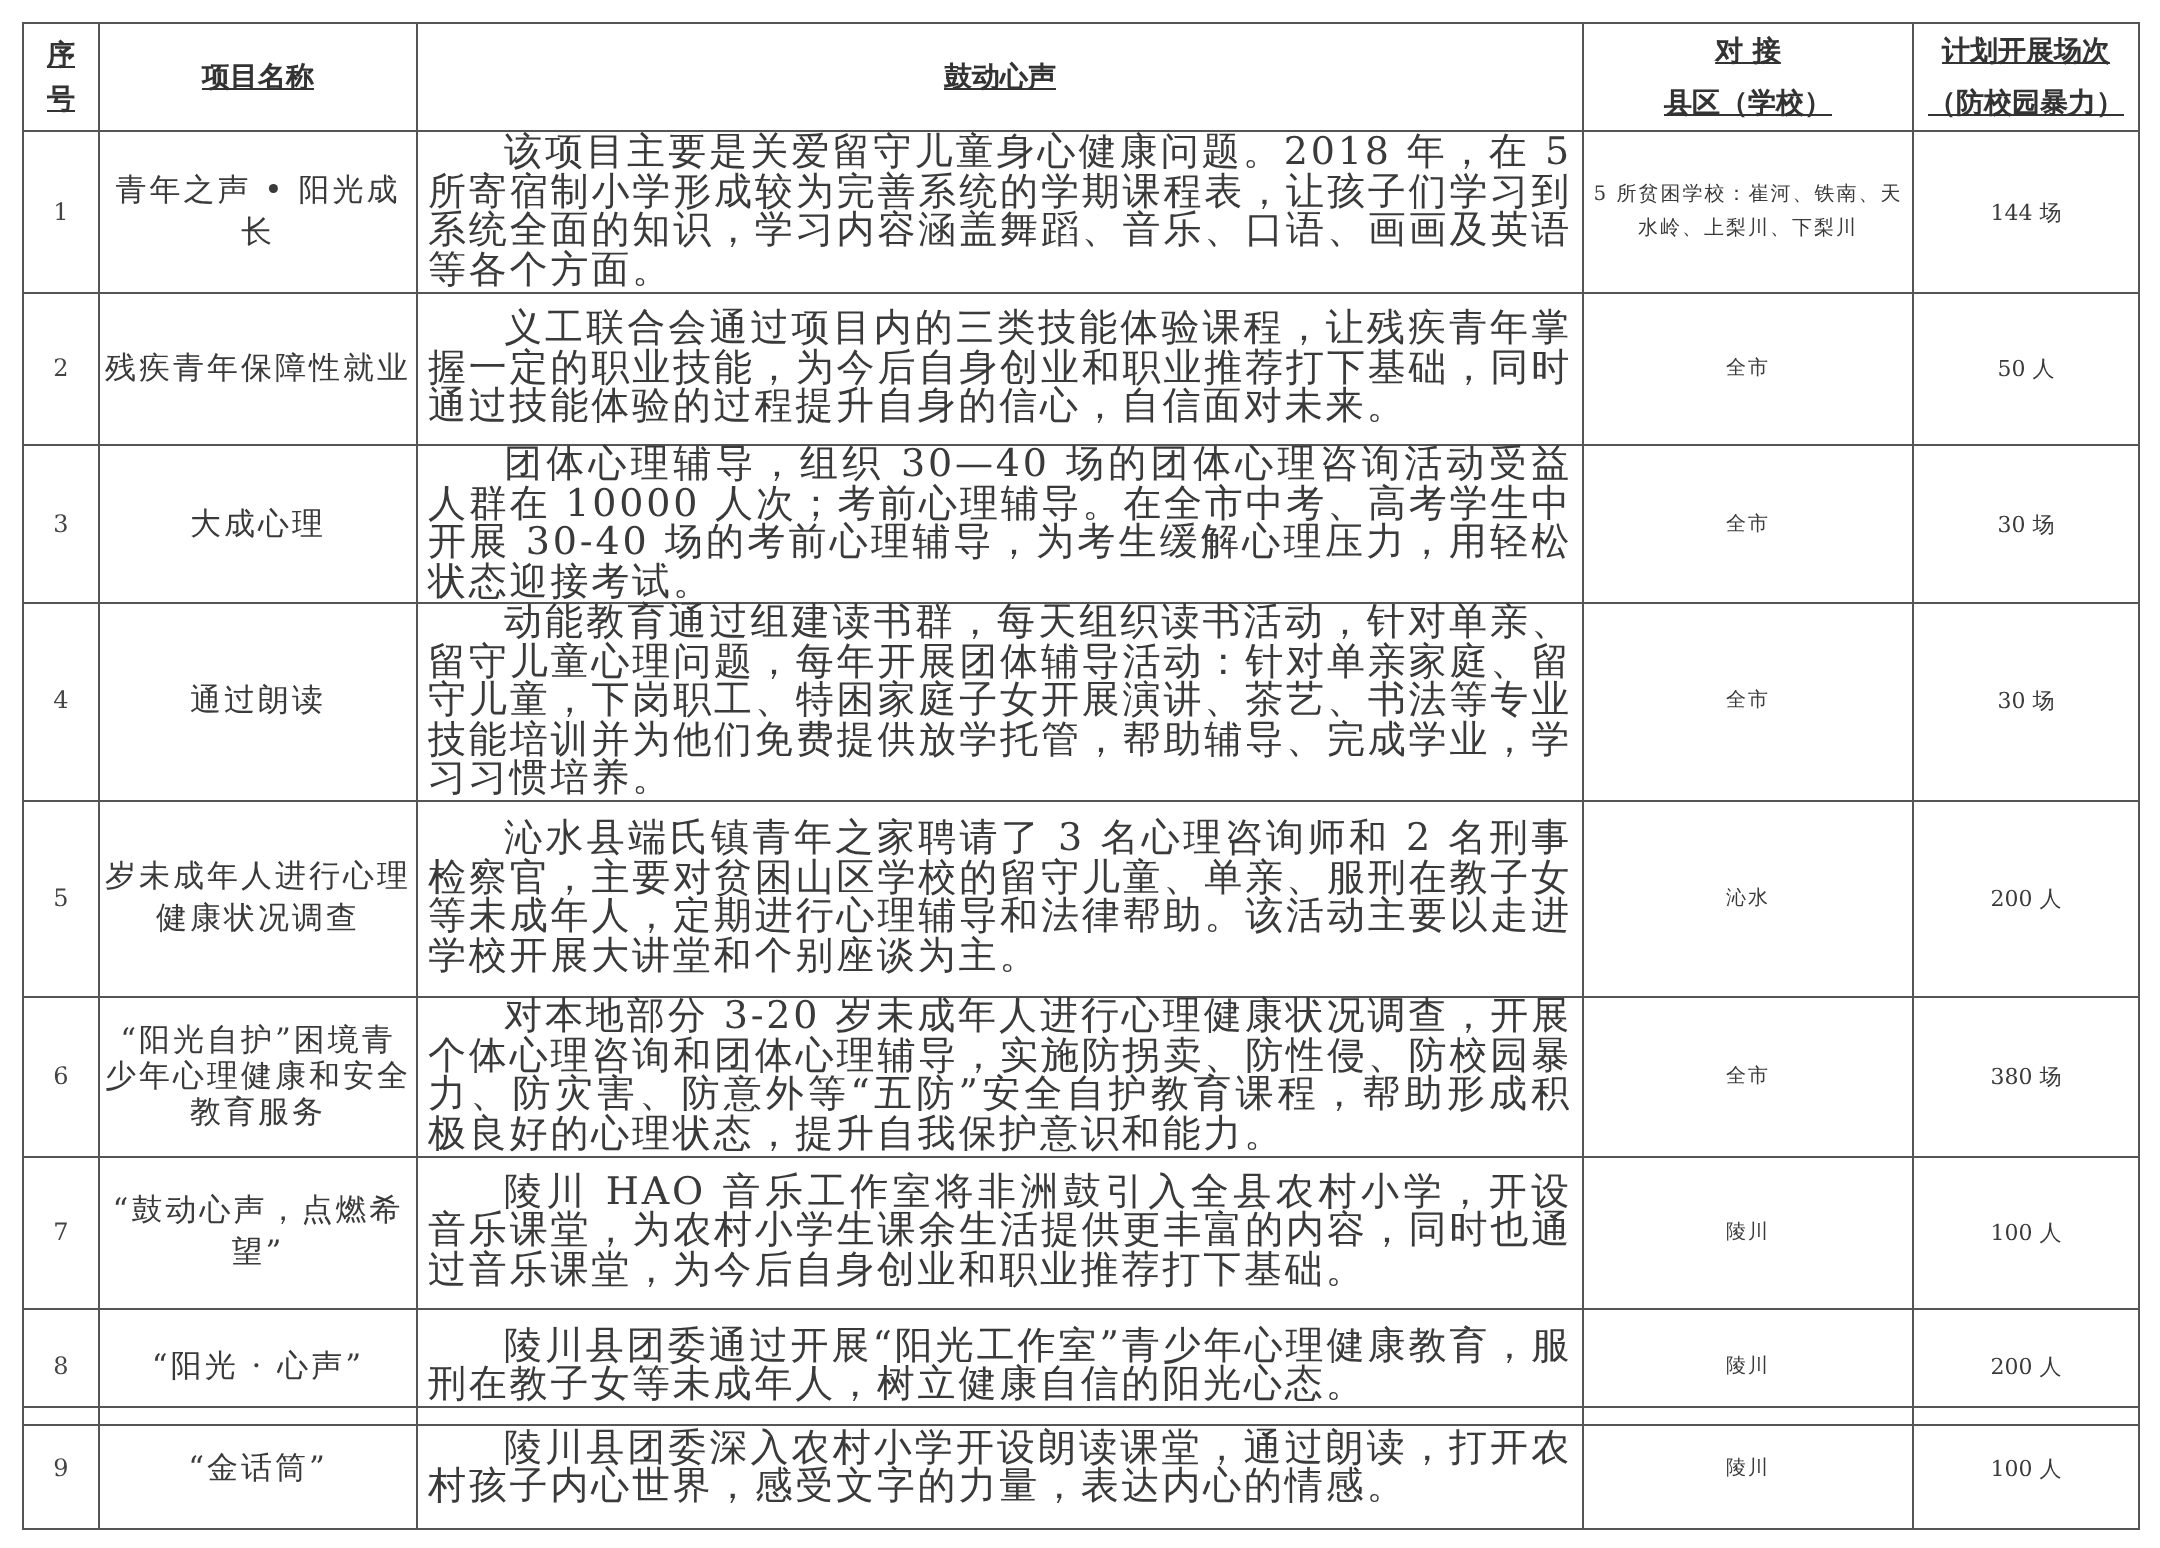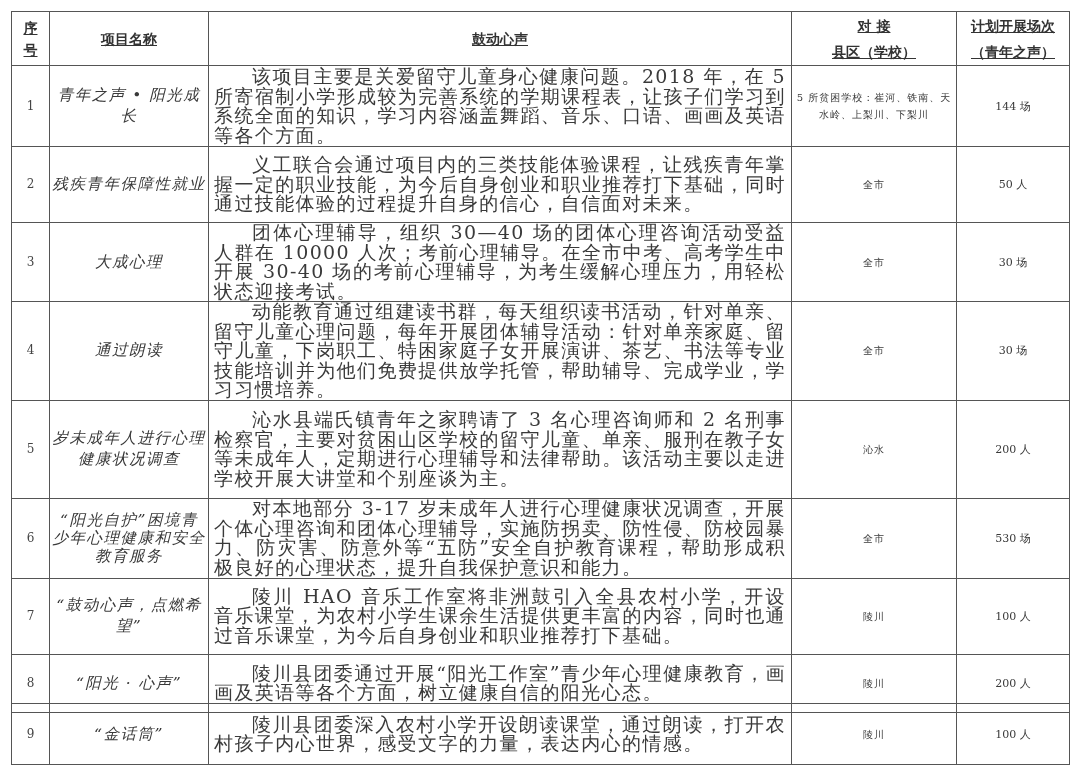--- a/index.html
+++ b/index.html
@@ -4,21 +4,21 @@
 <style>
   html, body { margin: 0; padding: 0; background: #ffffff; }
   body { width: 1080px; height: 774px; position: relative; overflow: hidden;
          font-family: "DejaVu Serif", "Liberation Serif", serif; color: #333; }
   table { position: absolute; left: 11px; border-collapse: collapse; table-layout: fixed; width: 1058px; }
   td, th { border: 1.5px solid #555; padding: 0 4px; text-align: center; vertical-align: middle;
            font-weight: normal; color: #3a3a3a; }
   th { font-size: 14px; font-weight: bold; line-height: 26px; color: #333; text-decoration: underline; }
   td { font-size: 15px; line-height: 19px; }
   td.num { font-size: 12px; color: #444; }
-  td.name { font-size: 15.5px; letter-spacing: 1.5px; line-height: 21px; padding: 0 2px; font-style: italic; }
+  td.name { font-size: 15.5px; letter-spacing: 1.5px; line-height: 21px; padding: 0 2px; }
   td.desc { text-align: justify; text-indent: 2em; font-size: 19px; letter-spacing: 1.4px; line-height: 19.5px; padding: 0 5px; }
   td.region { font-size: 10px; letter-spacing: 1px; line-height: 17px; }
   td.count { font-size: 11px; }
   #tbl-main { top: 11px; }
   #tbl-extra { top: 703px; }
   .w1 { width: 38px; } .w2 { width: 159px; } .w3 { width: 583px; } .w4 { width: 165px; } .w5 { width: 113px; }
 </style>
 </head>
 <body>
 
@@ -34,21 +34,21 @@
       <tr style="height:54px">
     <th style="line-height:22px;padding:0 6px">序号</th>
     <th>项目名称</th>
     <th>鼓动心声</th>
     <th>
       <div>对 接</div>
       <div>县区（学校）</div>
     </th>
     <th>
       <div>计划开展场次</div>
-      <div>（青年之声）</div>
+      <div>（防校园暴力）</div>
     </th>
   </tr>
   <tr style="height:81px">
     <td class="num">1</td>
     <td class="name">青年之声 • 阳光成长</td>
     <td class="desc">该项目主要是关爱留守儿童身心健康问题。2018 年，在 5 所寄宿制小学形成较为完善系统的学期课程表，让孩子们学习到系统全面的知识，学习内容涵盖舞蹈、音乐、口语、画画及英语等各个方面。</td>
     <td class="region">5 所贫困学校：崔河、铁南、天水岭、上梨川、下梨川</td>
     <td class="count">144 场</td>
   </tr>
   <tr style="height:76px">
@@ -75,35 +75,35 @@
   <tr style="height:98px">
     <td class="num">5</td>
     <td class="name">岁未成年人进行心理健康状况调查</td>
     <td class="desc">沁水县端氏镇青年之家聘请了 3 名心理咨询师和 2 名刑事检察官，主要对贫困山区学校的留守儿童、单亲、服刑在教子女等未成年人，定期进行心理辅导和法律帮助。该活动主要以走进学校开展大讲堂和个别座谈为主。</td>
     <td class="region">沁水</td>
     <td class="count">200 人</td>
   </tr>
   <tr style="height:80px">
     <td class="num">6</td>
     <td class="name" style="line-height:18px">“阳光自护”困境青少年心理健康和安全教育服务</td>
-    <td class="desc">对本地部分 3-17 岁未成年人进行心理健康状况调查，开展个体心理咨询和团体心理辅导，实施防拐卖、防性侵、防校园暴力、防灾害、防意外等“五防”安全自护教育课程，帮助形成积极良好的心理状态，提升自我保护意识和能力。</td>
+    <td class="desc">对本地部分 3-20 岁未成年人进行心理健康状况调查，开展个体心理咨询和团体心理辅导，实施防拐卖、防性侵、防校园暴力、防灾害、防意外等“五防”安全自护教育课程，帮助形成积极良好的心理状态，提升自我保护意识和能力。</td>
     <td class="region">全市</td>
-    <td class="count">530 场</td>
+    <td class="count">380 场</td>
   </tr>
   <tr style="height:76px">
     <td class="num">7</td>
     <td class="name">“鼓动心声，点燃希望”</td>
     <td class="desc">陵川 HAO 音乐工作室将非洲鼓引入全县农村小学，开设音乐课堂，为农村小学生课余生活提供更丰富的内容，同时也通过音乐课堂，为今后自身创业和职业推荐打下基础。</td>
     <td class="region">陵川</td>
     <td class="count">100 人</td>
   </tr>
   <tr style="height:58px">
     <td class="num">8</td>
     <td class="name">“阳光 · 心声”</td>
-    <td class="desc">陵川县团委通过开展“阳光工作室”青少年心理健康教育，画画及英语等各个方面，树立健康自信的阳光心态。</td>
+    <td class="desc">陵川县团委通过开展“阳光工作室”青少年心理健康教育，服刑在教子女等未成年人，树立健康自信的阳光心态。</td>
     <td class="region">陵川</td>
     <td class="count">200 人</td>
   </tr>
 </tbody>
   </table>
 
 <table id="tbl-extra">
   <colgroup>
       <col class="w1">
       <col class="w2">

